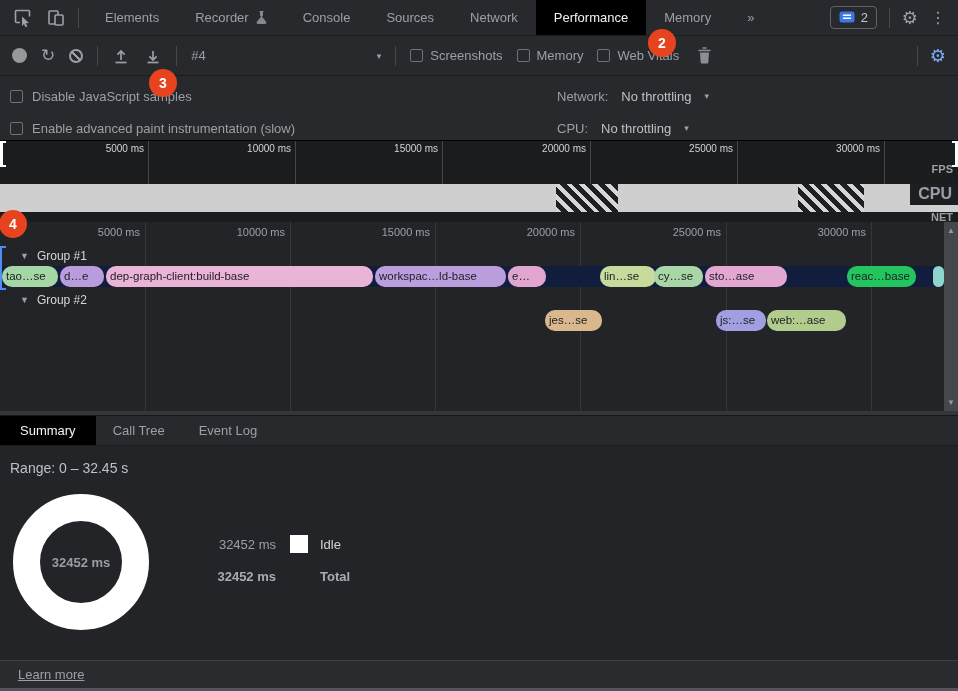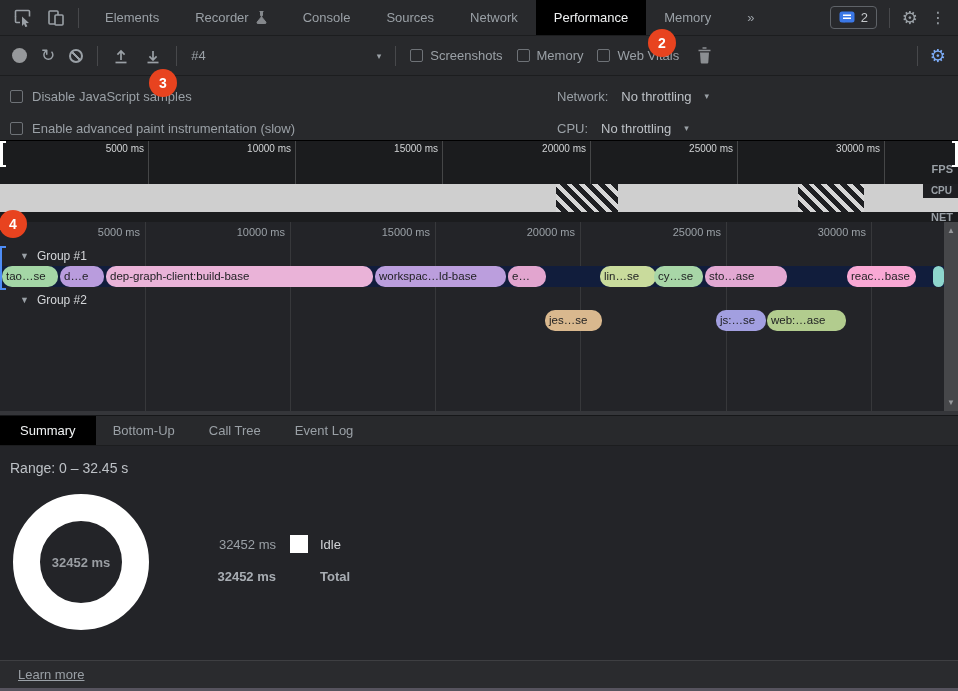--- a/index.html
+++ b/index.html
@@ -49,21 +49,21 @@
   .overview { position:absolute; top:140px; left:0; width:958px; height:82px;
     background:#1b1c1e; border-top:1px solid #000; overflow:hidden; }
   .ov-grid { position:absolute; top:0; width:1px; height:82px; background:rgba(140,140,140,0.38); }
   .ov-tick-label { position:absolute; top:2px; width:120px; text-align:right;
     font-size:10px; color:#d2d4d6; }
   .lane-label { position:absolute; right:5px; font-size:11px; font-weight:bold; color:#9aa0a6; }
   .cpu-band { position:absolute; top:43px; left:0; width:958px; height:28px; background:#cfcfcf; }
   .hatch { position:absolute; top:0; height:28px;
     background:repeating-linear-gradient(45deg,#d6d6d6 0 4px,#1e1f22 4px 9px); }
   .cpu-badge { position:absolute; right:0; top:43px; background:#1e1f22; padding:1px 6px 2px 8px;
-    font-size:10px; font-weight:bold; color:#9aa0a6; }
+    font-size:16px; font-weight:bold; color:#9aa0a6; }
   .net-row { position:absolute; top:71px; left:0; width:958px; height:11px; background:#1b1c1e; }
   .handle { position:absolute; top:0; width:6px; height:26px; }
   .handle.l { left:0; border-left:3px solid #fff; border-top:2px solid #fff; border-bottom:2px solid #fff; }
   .handle.r { right:0; border-right:3px solid #fff; border-top:2px solid #fff; border-bottom:2px solid #fff; }
 
   
   .flame { position:absolute; top:222px; left:0; width:958px; height:193px; background:#232428; overflow:hidden; }
   .fl-grid { position:absolute; top:0; width:1px; height:189px; background:#37383b; }
   .fl-tick-label { position:absolute; top:4px; width:120px; text-align:right; font-size:11px; color:#9aa0a6; }
   .grouplab { position:absolute; left:20px; height:18px; display:flex; align-items:center; gap:8px;
@@ -299,21 +299,21 @@
     <div class="navy-row"></div>
 
     <div class="fbar g1" style="left: 2px; width: 56px; background: rgb(164, 214, 166);"><span>tao…se</span></div>
     <div class="fbar g1" style="left: 60px; width: 44px; background: rgb(185, 156, 221);"><span>d…e</span></div>
     <div class="fbar g1" style="left: 106px; width: 267px; background: rgb(234, 179, 216);"><span>dep-graph-client:build-base</span></div>
     <div class="fbar g1" style="left: 375px; width: 131px; background: rgb(187, 158, 221);"><span>workspac…ld-base</span></div>
     <div class="fbar g1" style="left: 508px; width: 38px; background: rgb(226, 165, 207);"><span>e…</span></div>
     <div class="fbar g1" style="left: 600px; width: 56px; background: rgb(201, 219, 156);"><span>lin…se</span></div>
     <div class="fbar g1" style="left: 654px; width: 49px; background: rgb(168, 214, 167);"><span>cy…se</span></div>
     <div class="fbar g1" style="left: 705px; width: 82px; background: rgb(226, 168, 210);"><span>sto…ase</span></div>
-    <div class="fbar g1" style="left: 847px; width: 69px; background: #f9a8d4;"><span>reac…base</span></div>
+    <div class="fbar g1" style="left: 847px; width: 69px; background: #22c55e;"><span>reac…base</span></div>
     <div class="fbar g1" style="left: 933px; width: 11px; background: rgb(142, 214, 205);"></div>
 
     <div class="grouplab" style="top:69px">
       <span class="tri">▼</span>
       <span>Group #2</span>
     </div>
     <div class="fbar g2" style="left: 545px; width: 57px; background: rgb(217, 184, 142);"><span>jes…se</span></div>
     <div class="fbar g2" style="left: 716px; width: 50px; background: rgb(162, 159, 224);"><span>js:…se</span></div>
     <div class="fbar g2" style="left: 767px; width: 79px; background: rgb(178, 204, 142);"><span>web:…ase</span></div>
 
@@ -321,23 +321,20 @@
     <div class="vscroll">
       <span class="up">▲</span>
       <span class="down">▼</span>
     </div>
     <div class="hscroll"></div>
   </div>
 
   <div class="paneltabs">
     <div class="ptab sel">
         <span>Summary</span>
-      </div>
-    <div class="ptab">
-        <span>Bottom-Up</span>
       </div>
     <div class="ptab">
         <span>Call Tree</span>
       </div>
     <div class="ptab">
         <span>Event Log</span>
       </div>
   </div>
 
   <div class="summary">

